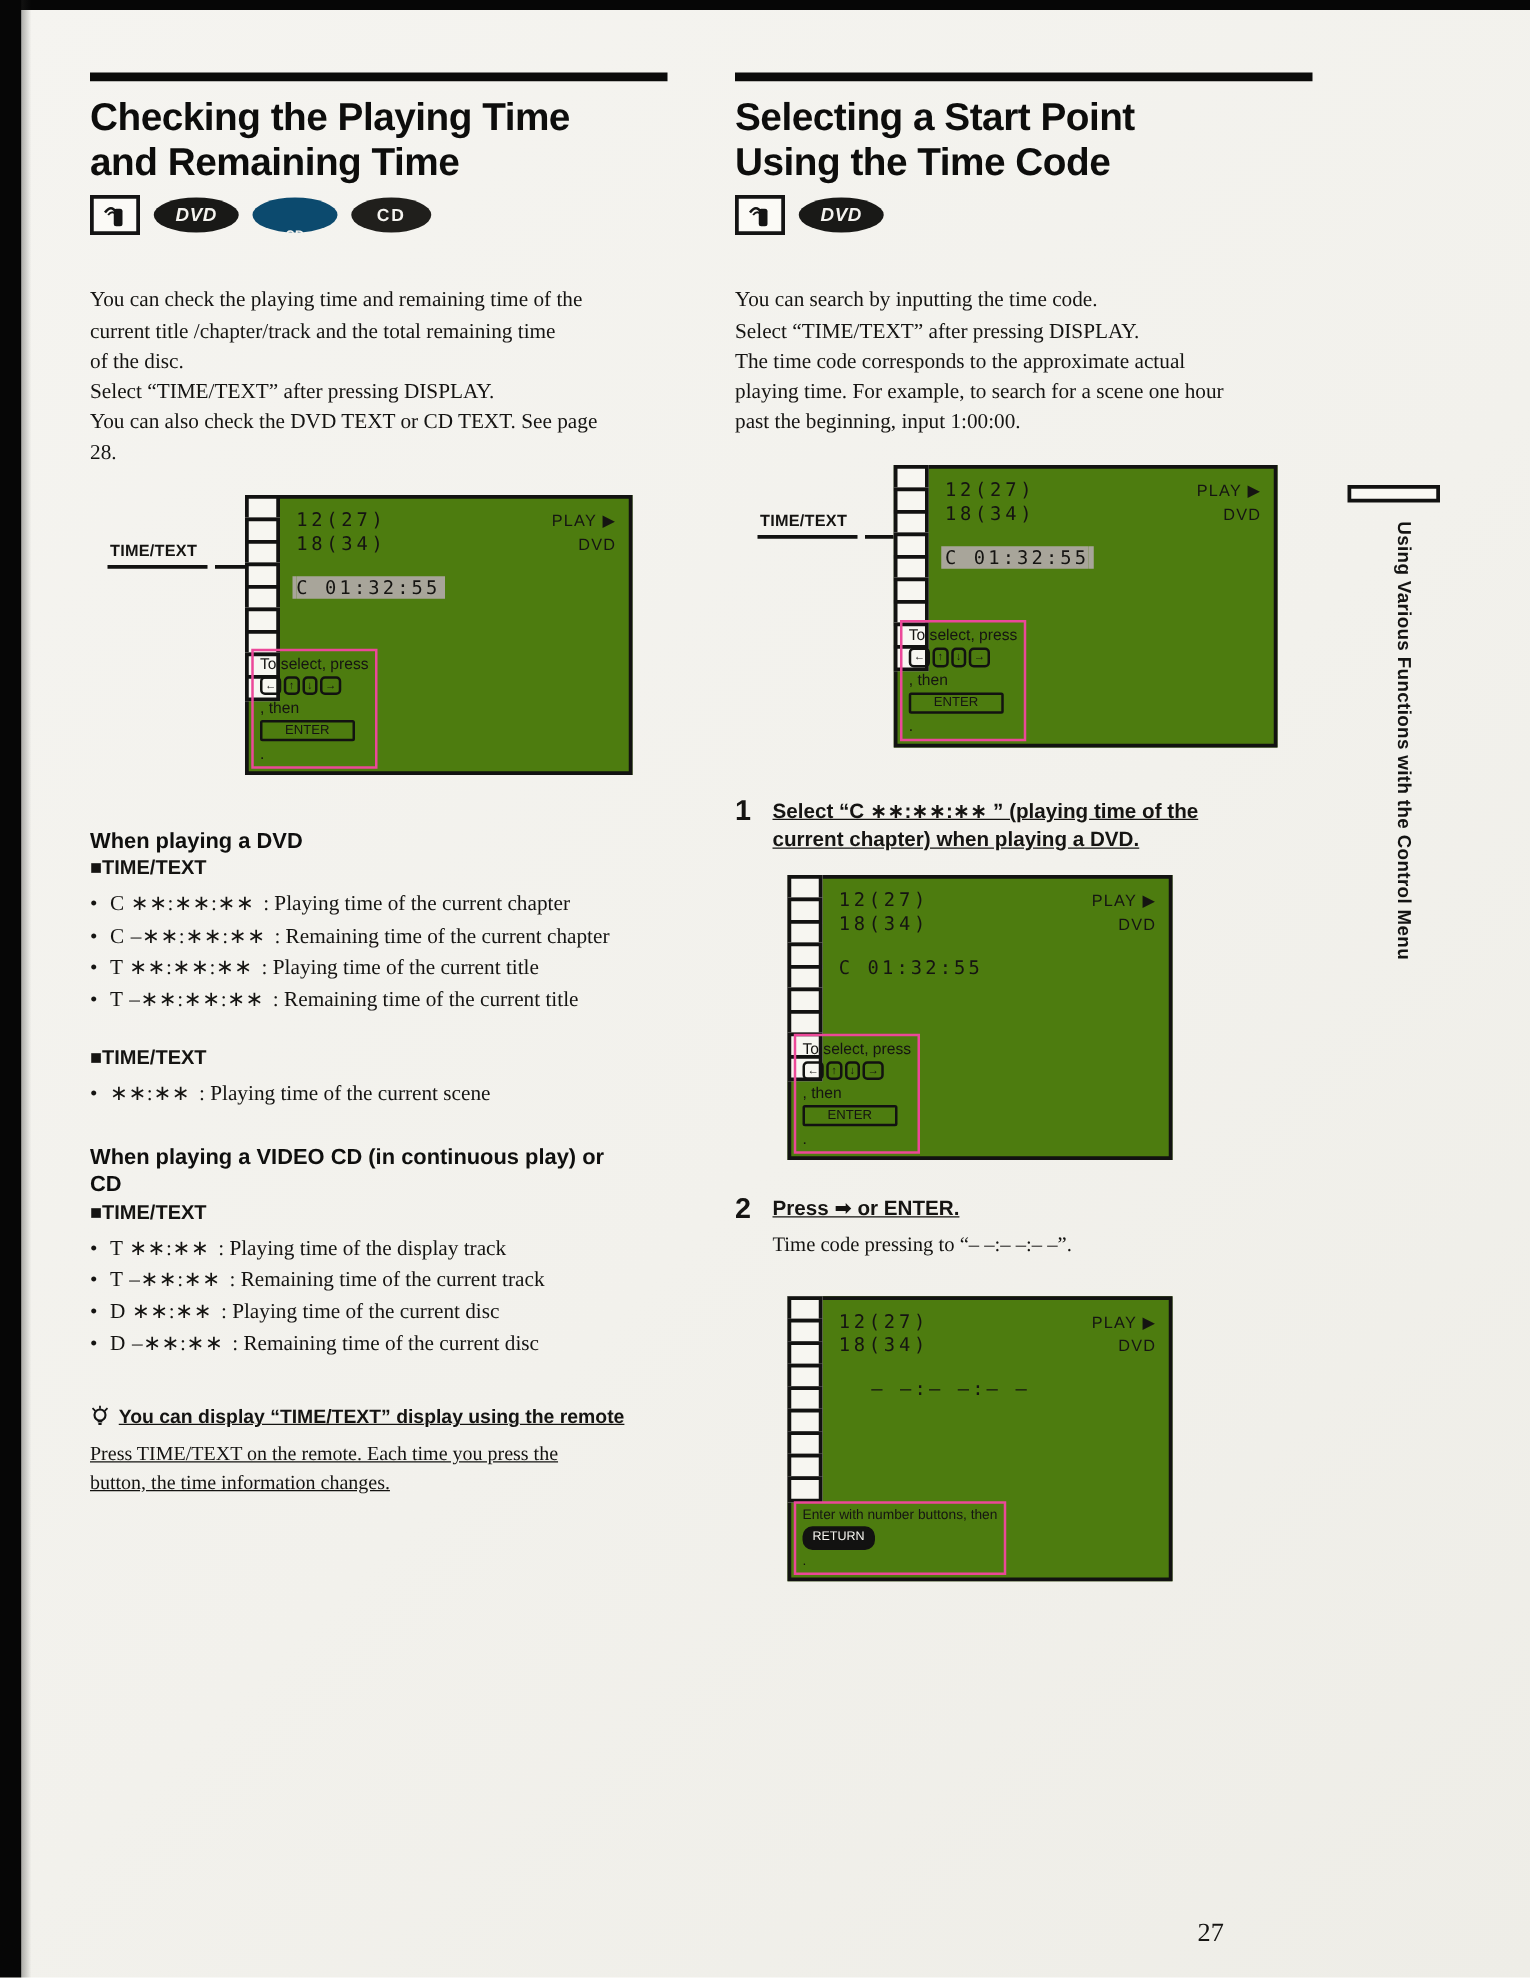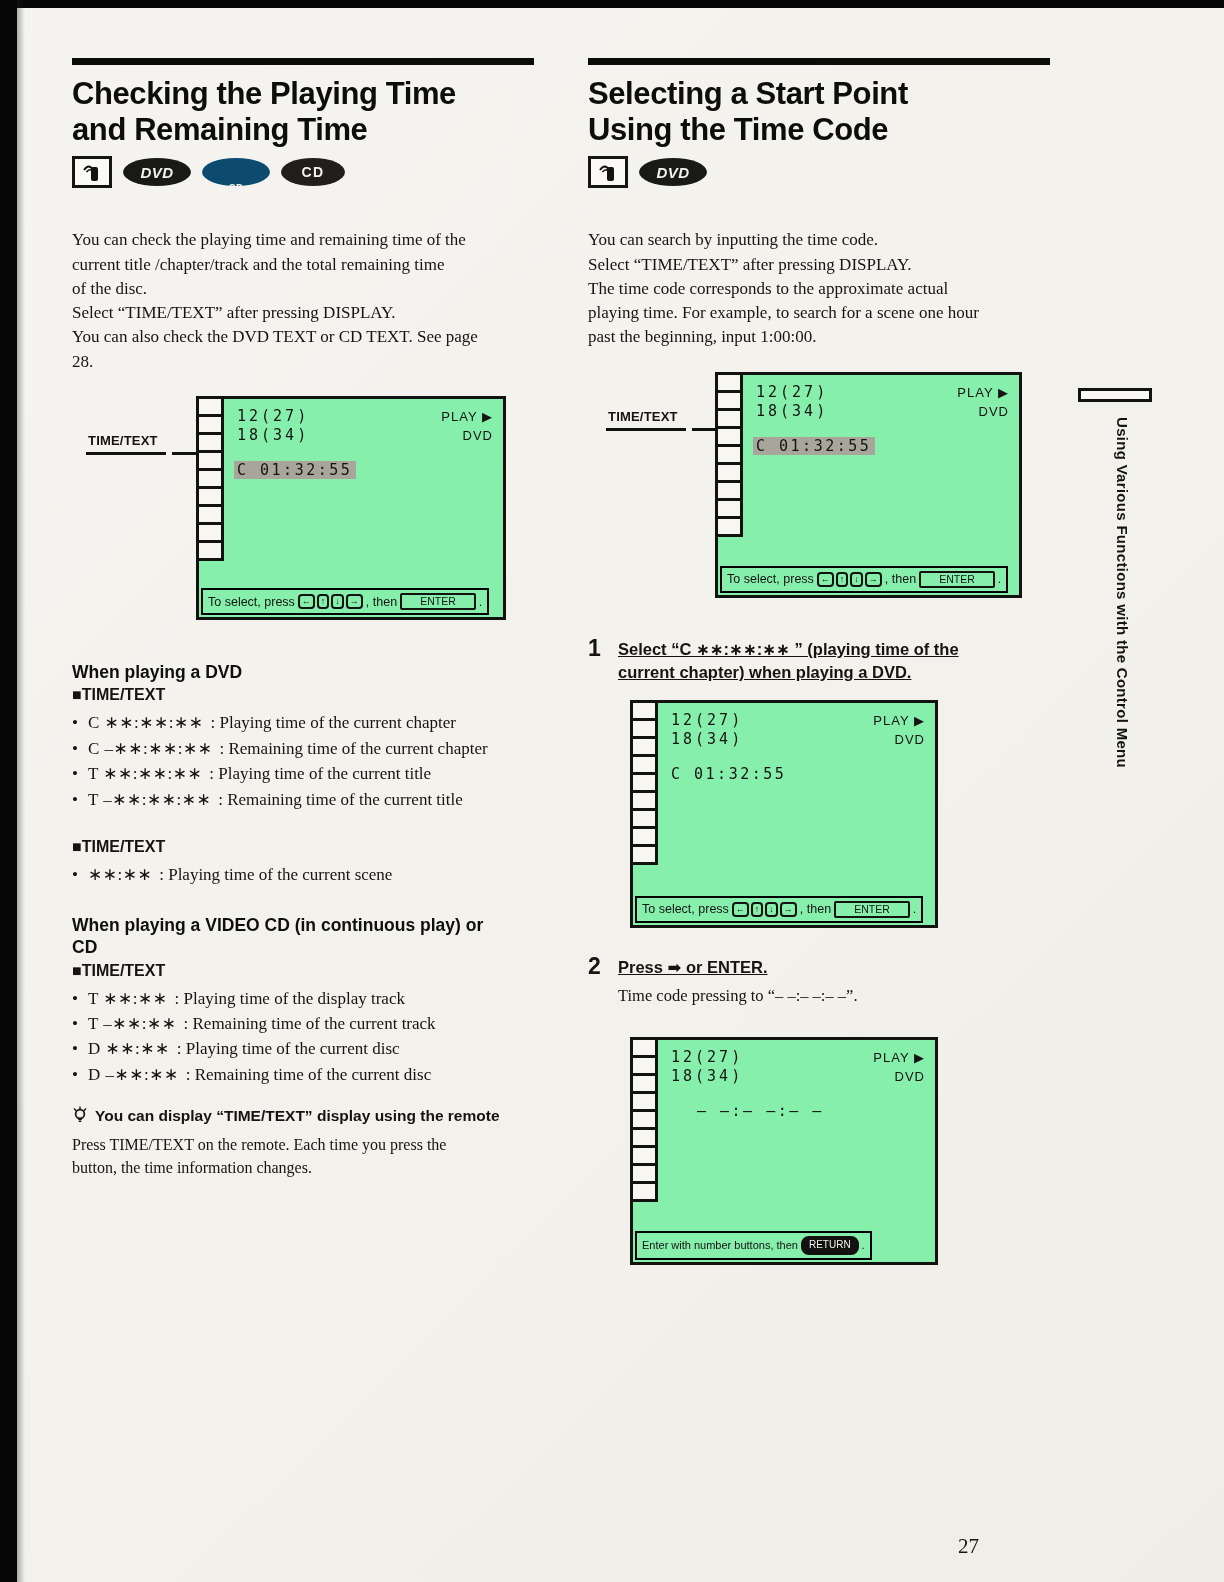--- a/index.html
+++ b/index.html
@@ -30,54 +30,54 @@
   .badge-cd{width:64px;background:#201f1c;font-size:14px;letter-spacing:1.5px;}
 
   .intro{font-size:17px;line-height:1.43;white-space:pre-line;margin:40px 0 0;}
 
   .diagram{position:relative;margin-top:22px;height:238px;}
   .tt-label{position:absolute;font-family:"Liberation Sans",sans-serif;font-weight:700;
     font-size:13px;letter-spacing:.2px;padding:0 8px 4px 2px;border-bottom:3px solid #121211;}
   .connector{position:absolute;height:3px;background:#121211;}
   .pointer-dot{position:absolute;width:8px;height:8px;border-radius:50%;background:#121211;}
 
-  .screen{position:absolute;border:3px solid #121211;background:#86efac;box-sizing:border-box;}
+  .screen{position:absolute;border:3px solid #121211;background:#4d7c0f;box-sizing:border-box;}
   .screen.flow{position:relative;display:block;}
   .cells{position:absolute;left:-3px;top:-3px;display:flex;flex-direction:column;}
   .cell{width:28px;height:21px;border:3px solid #121211;margin-top:-3px;background:#f7f6f1;box-sizing:border-box;}
   .cell:first-child{margin-top:0;}
   .osd{position:absolute;left:38px;top:8px;right:10px;
     font-family:"DejaVu Sans Mono",monospace;font-size:15px;letter-spacing:3px;}
   .osd-row{display:flex;justify-content:space-between;align-items:baseline;height:19px;}
   .osd-status,.osd-media{font-family:"Liberation Sans","DejaVu Sans",sans-serif;font-size:13px;
     letter-spacing:1px;font-weight:400;}
   .osd-time{margin-top:16px;letter-spacing:2.5px;}
   .osd-time .hl{background:#a8a59a;box-shadow:4px 0 0 #a8a59a,-3px 0 0 #a8a59a;}
   .osd-time.indent{padding-left:26px;}
-  .screen-footer{position:absolute;left:2px;bottom:2px;border:2px solid #000000;
+  .screen-footer{position:absolute;left:2px;bottom:2px;border:2px solid #ec4899;
     padding:3px 5px;font-family:"Liberation Sans",sans-serif;font-size:12.5px;
-    display:flex;align-items:center;gap:3px;white-space:nowrap;}
+    display:flex;align-items:flex-start;gap:3px;white-space:nowrap;flex-direction:column;}
   .screen-footer.small{font-size:11px;}
   .key{display:inline-block;border:2px solid #121211;border-radius:4px;font-size:9px;
     line-height:1.25;padding:0 2px;font-family:"Liberation Sans","DejaVu Sans",sans-serif;}
   .key.enter{font-size:10.5px;border-radius:2px;padding:0 18px;}
   .key.inv{background:#121211;color:#f5f4ef;border-radius:8px;padding:1px 6px;font-size:10px;border-color:#121211;}
   .keys{display:inline-flex;gap:2px;}
 
   .sec{margin-top:27px;}
   .sec h3{font-family:"Liberation Sans",sans-serif;font-weight:700;font-size:17.5px;
     margin:0;line-height:1.28;white-space:pre-line;color:#0f0f0e;}
   .sec .sub{font-family:"Liberation Sans",sans-serif;font-weight:700;font-size:16px;margin:3px 0 7px;}
   .sec ul{list-style:none;margin:0;padding:0;font-size:17px;}
   .sec li{display:flex;gap:7px;line-height:1.38;margin-bottom:2px;}
   .sec li .b{width:9px;flex:none;}
   .sec li .code{white-space:nowrap;letter-spacing:.5px;}
   .sec li .desc{max-width:292px;}
 
-  .tip{margin-top:20px;}
+  .tip{margin-top:38px;text-decoration:underline;}
   .tip-head{display:flex;gap:7px;align-items:flex-start;
     font-family:"Liberation Sans",sans-serif;font-weight:700;font-size:15.5px;line-height:1.3;}
   .tip-body{font-size:16px;line-height:1.42;white-space:pre-line;margin-top:4px;}
 
   .step{display:flex;margin-top:26px;}
   .step-num{font-family:"Liberation Sans",sans-serif;font-weight:700;font-size:23px;
     width:30px;flex:none;line-height:1.05;}
   .step-text{font-family:"Liberation Sans","DejaVu Sans",sans-serif;font-weight:700;font-size:16.5px;
     line-height:1.4;white-space:pre-line;margin:2px 0 0;text-decoration:underline;}
   .step-sub{font-size:16.5px;margin-top:7px;}

